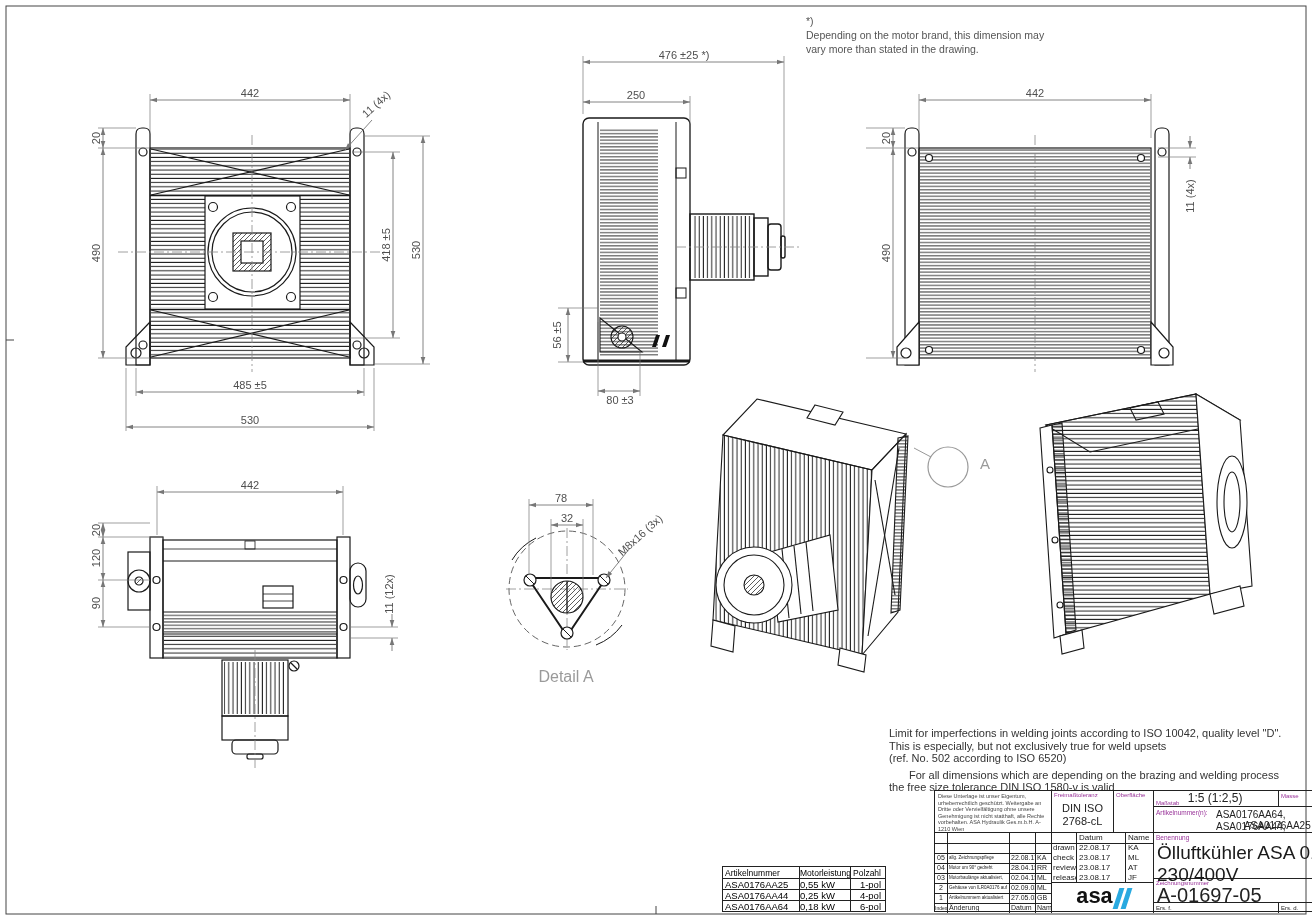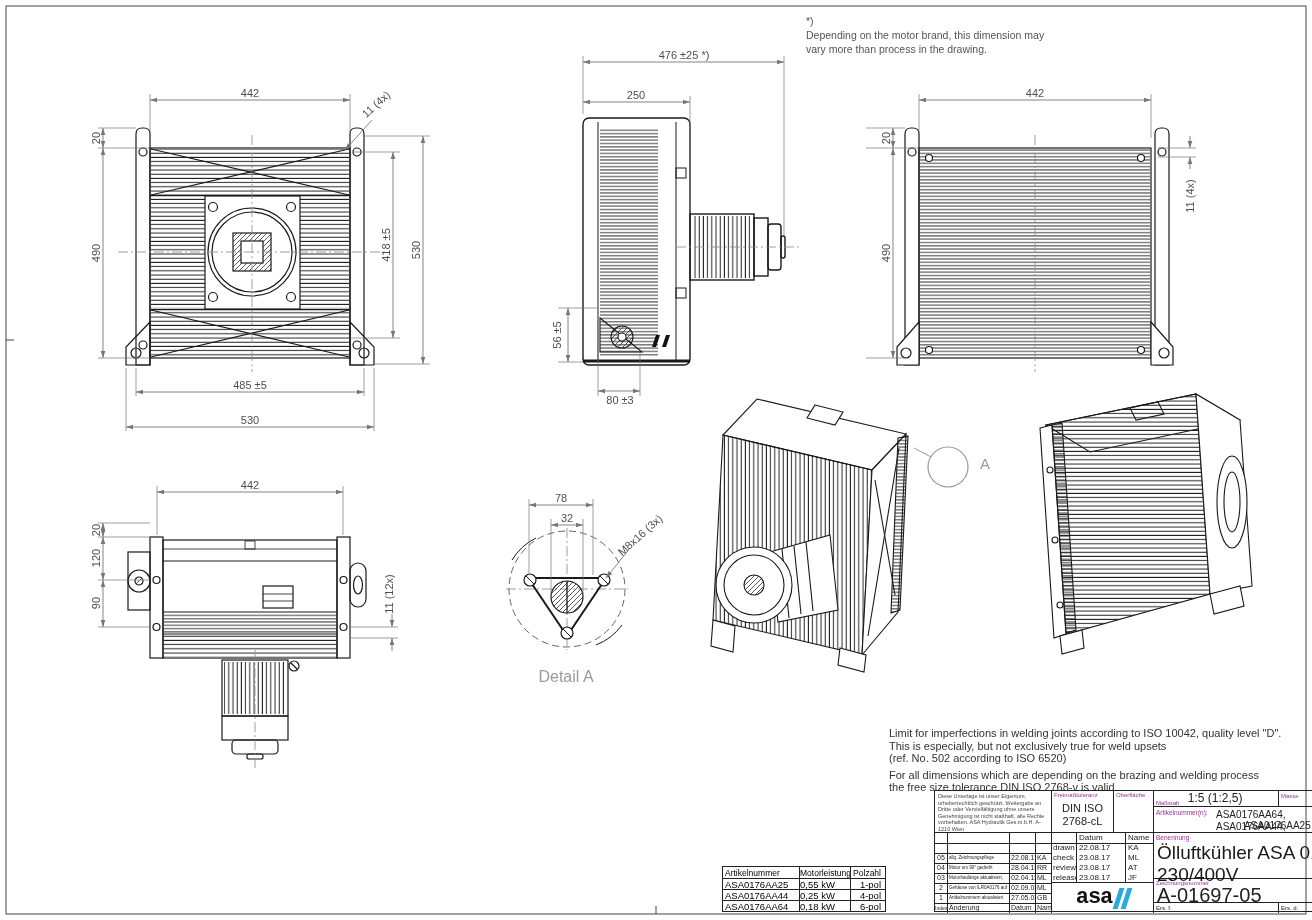--- a/index.html
+++ b/index.html
@@ -6,21 +6,21 @@
   .sheet{position:relative;width:1312px;height:920px;background:#fff;
          font-family:"Liberation Sans",sans-serif;overflow:hidden;}
   .dl{position:absolute;font-size:11px;color:#4f4f4f;white-space:nowrap;
       transform:translate(-50%,-50%);}
   .r90{transform:translate(-50%,-50%) rotate(-90deg);}
   .d42{transform:translate(-50%,-50%) rotate(-42deg);}
   .big-gray{font-size:16px;color:#9a9a9a;}
   .callout-a{font-size:15px;color:#9a9a9a;}
   .topnote{position:absolute;left:806px;top:14px;font-size:10.5px;color:#555;line-height:14px;}
   .weldnotes{position:absolute;left:889px;top:727px;font-size:11px;color:#333;line-height:12.5px;}
-  .weldnotes .gap{margin-top:4px;}
+  .weldnotes .gap{margin-top:4px;margin-left:20px;}
   
   #tb{position:absolute;left:886px;top:790px;width:422px;height:122px;
       border:1.5px solid #222;box-sizing:border-box;color:#222;margin-left:48px;}
   #tb .cell{position:absolute;box-sizing:border-box;}
   .br{border-right:1px solid #222;} .bb{border-bottom:1px solid #222;}
   .fl{font-size:6px;color:#993399;display:block;line-height:7px;}
   .flb{font-size:6.5px;color:#993399;}
   .own{font-size:5.5px;color:#444;line-height:6.5px;padding:2px 3px;}
   .dinval{font-size:11px;text-align:center;line-height:13px;margin-top:3px;}
   .scaleval{font-size:12px;display:inline-block;margin-left:4px;vertical-align:top;}
@@ -388,29 +388,29 @@
 
   <div class="dl" style="left:561px;top:498px">78</div>
   <div class="dl" style="left:567px;top:518px">32</div>
   <div class="dl d42" style="left:640px;top:535px">M8x16 (3x)</div>
   <div class="dl big-gray" style="left:566px;top:677px">Detail A</div>
   <div class="dl callout-a" style="left:985px;top:463px">A</div>
 
   <div class="topnote">
     <div>*)</div>
     <div>Depending on the motor brand, this dimension may</div>
-    <div>vary more than process in the drawing.</div>
+    <div>vary more than stated in the drawing.</div>
   </div>
 
   <div class="weldnotes">
     <div>Limit for imperfections in welding joints according to ISO 10042, quality level "D".</div>
     <div>This is especially, but not exclusively true for weld upsets</div>
     <div>(ref. No. 502 according to ISO 6520)</div>
     <div class="gap">For all dimensions which are depending on the brazing and welding process</div>
-    <div>the free size tolerance DIN ISO 2768-v is valid</div>
+    <div>the free size tolerance DIN ISO 1580-v is valid</div>
   </div>
 
   <div id="parts">
     <div class="prow" style="height:12px;font-size:8.5px;line-height:12px;">
       <span class="pc pc1">Artikelnummer</span><span class="pc pc2">Motorleistung</span><span class="pc pc3">Polzahl</span>
     </div>
     <div class="prow" style="height:11px;font-size:9.5px;line-height:11px;">
       <span class="pc pc1">ASA0176AA25</span><span class="pc pc2">0,55 kW</span><span class="pc pc3">1-pol</span>
     </div>
     <div class="prow" style="height:11px;font-size:9.5px;line-height:11px;">

